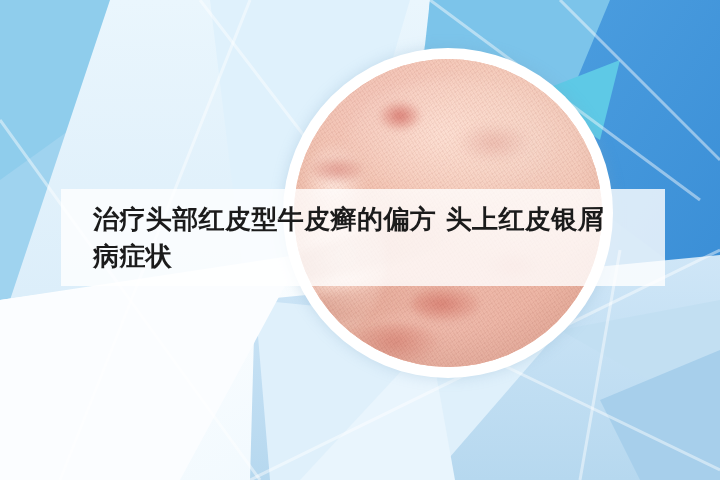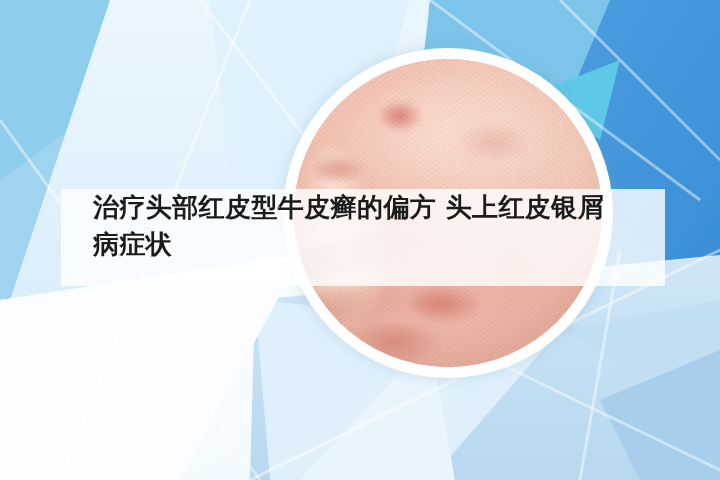--- a/index.html
+++ b/index.html
@@ -137,20 +137,21 @@
 
   
   .title-band {
     position: absolute;
     left: 61px;
     top: 189px;
     width: 604px;
     height: 97px;
     background: rgba(255,255,255,0.80);
     display: flex;
+    align-items: center;
   }
   .title-text {
     margin: 0;
     padding: 0 0 0 32px;
     color: #1b1b1b;
     font-size: 26px;
     font-weight: 700;
     line-height: 37px;
     letter-spacing: 0.4px;
     white-space: pre-line;

